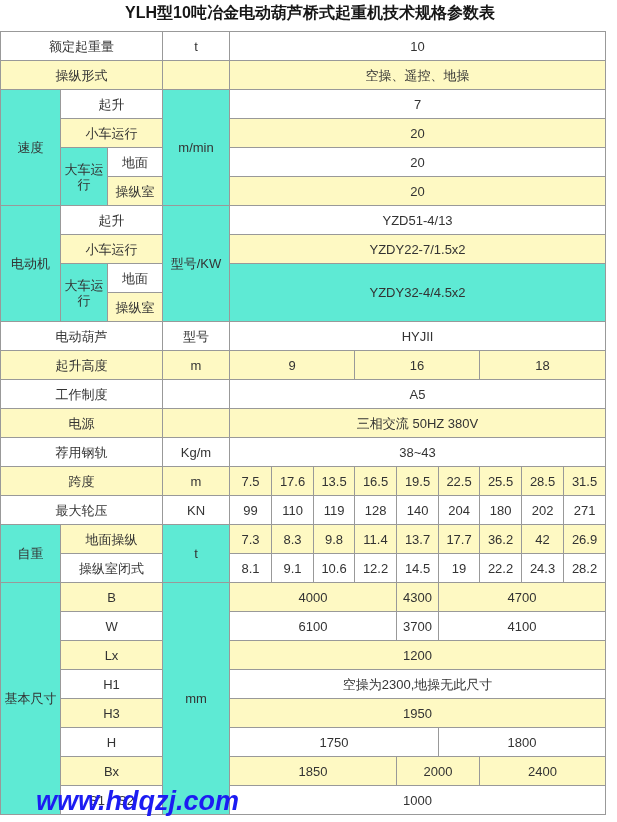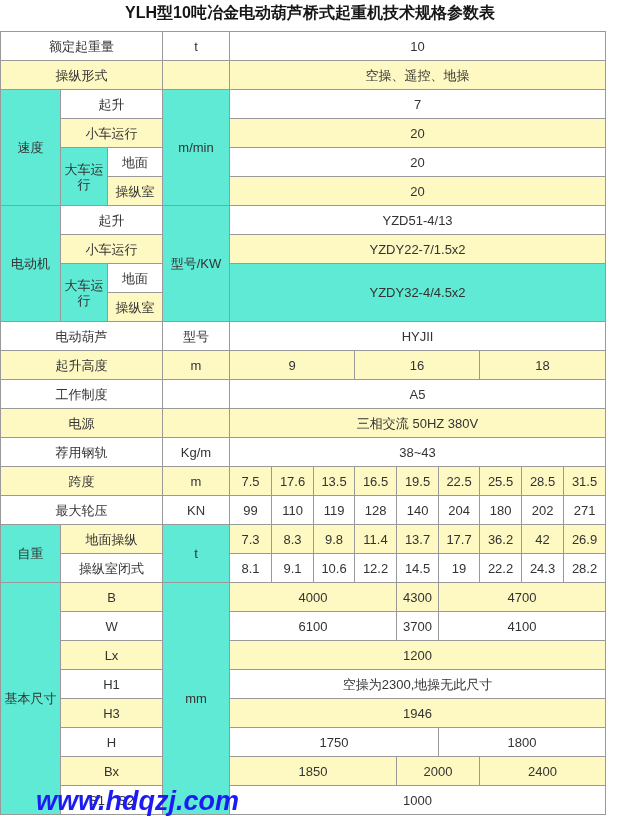--- a/index.html
+++ b/index.html
@@ -193,21 +193,21 @@
       <tr class="shaded">
         <td colspan="2">Lx</td>
         <td colspan="9">1200</td>
       </tr>
       <tr>
         <td colspan="2">H1</td>
         <td colspan="9">空操为2300,地操无此尺寸</td>
       </tr>
       <tr class="shaded">
         <td colspan="2">H3</td>
-        <td colspan="9">1946</td>
+        <td colspan="9">1950</td>
       </tr>
       <tr>
         <td colspan="2">H</td>
         <td colspan="5">1750</td>
         <td colspan="4">1800</td>
       </tr>
       <tr class="shaded">
         <td colspan="2">Bx</td>
         <td colspan="4">1850</td>
         <td colspan="2">2000</td>

